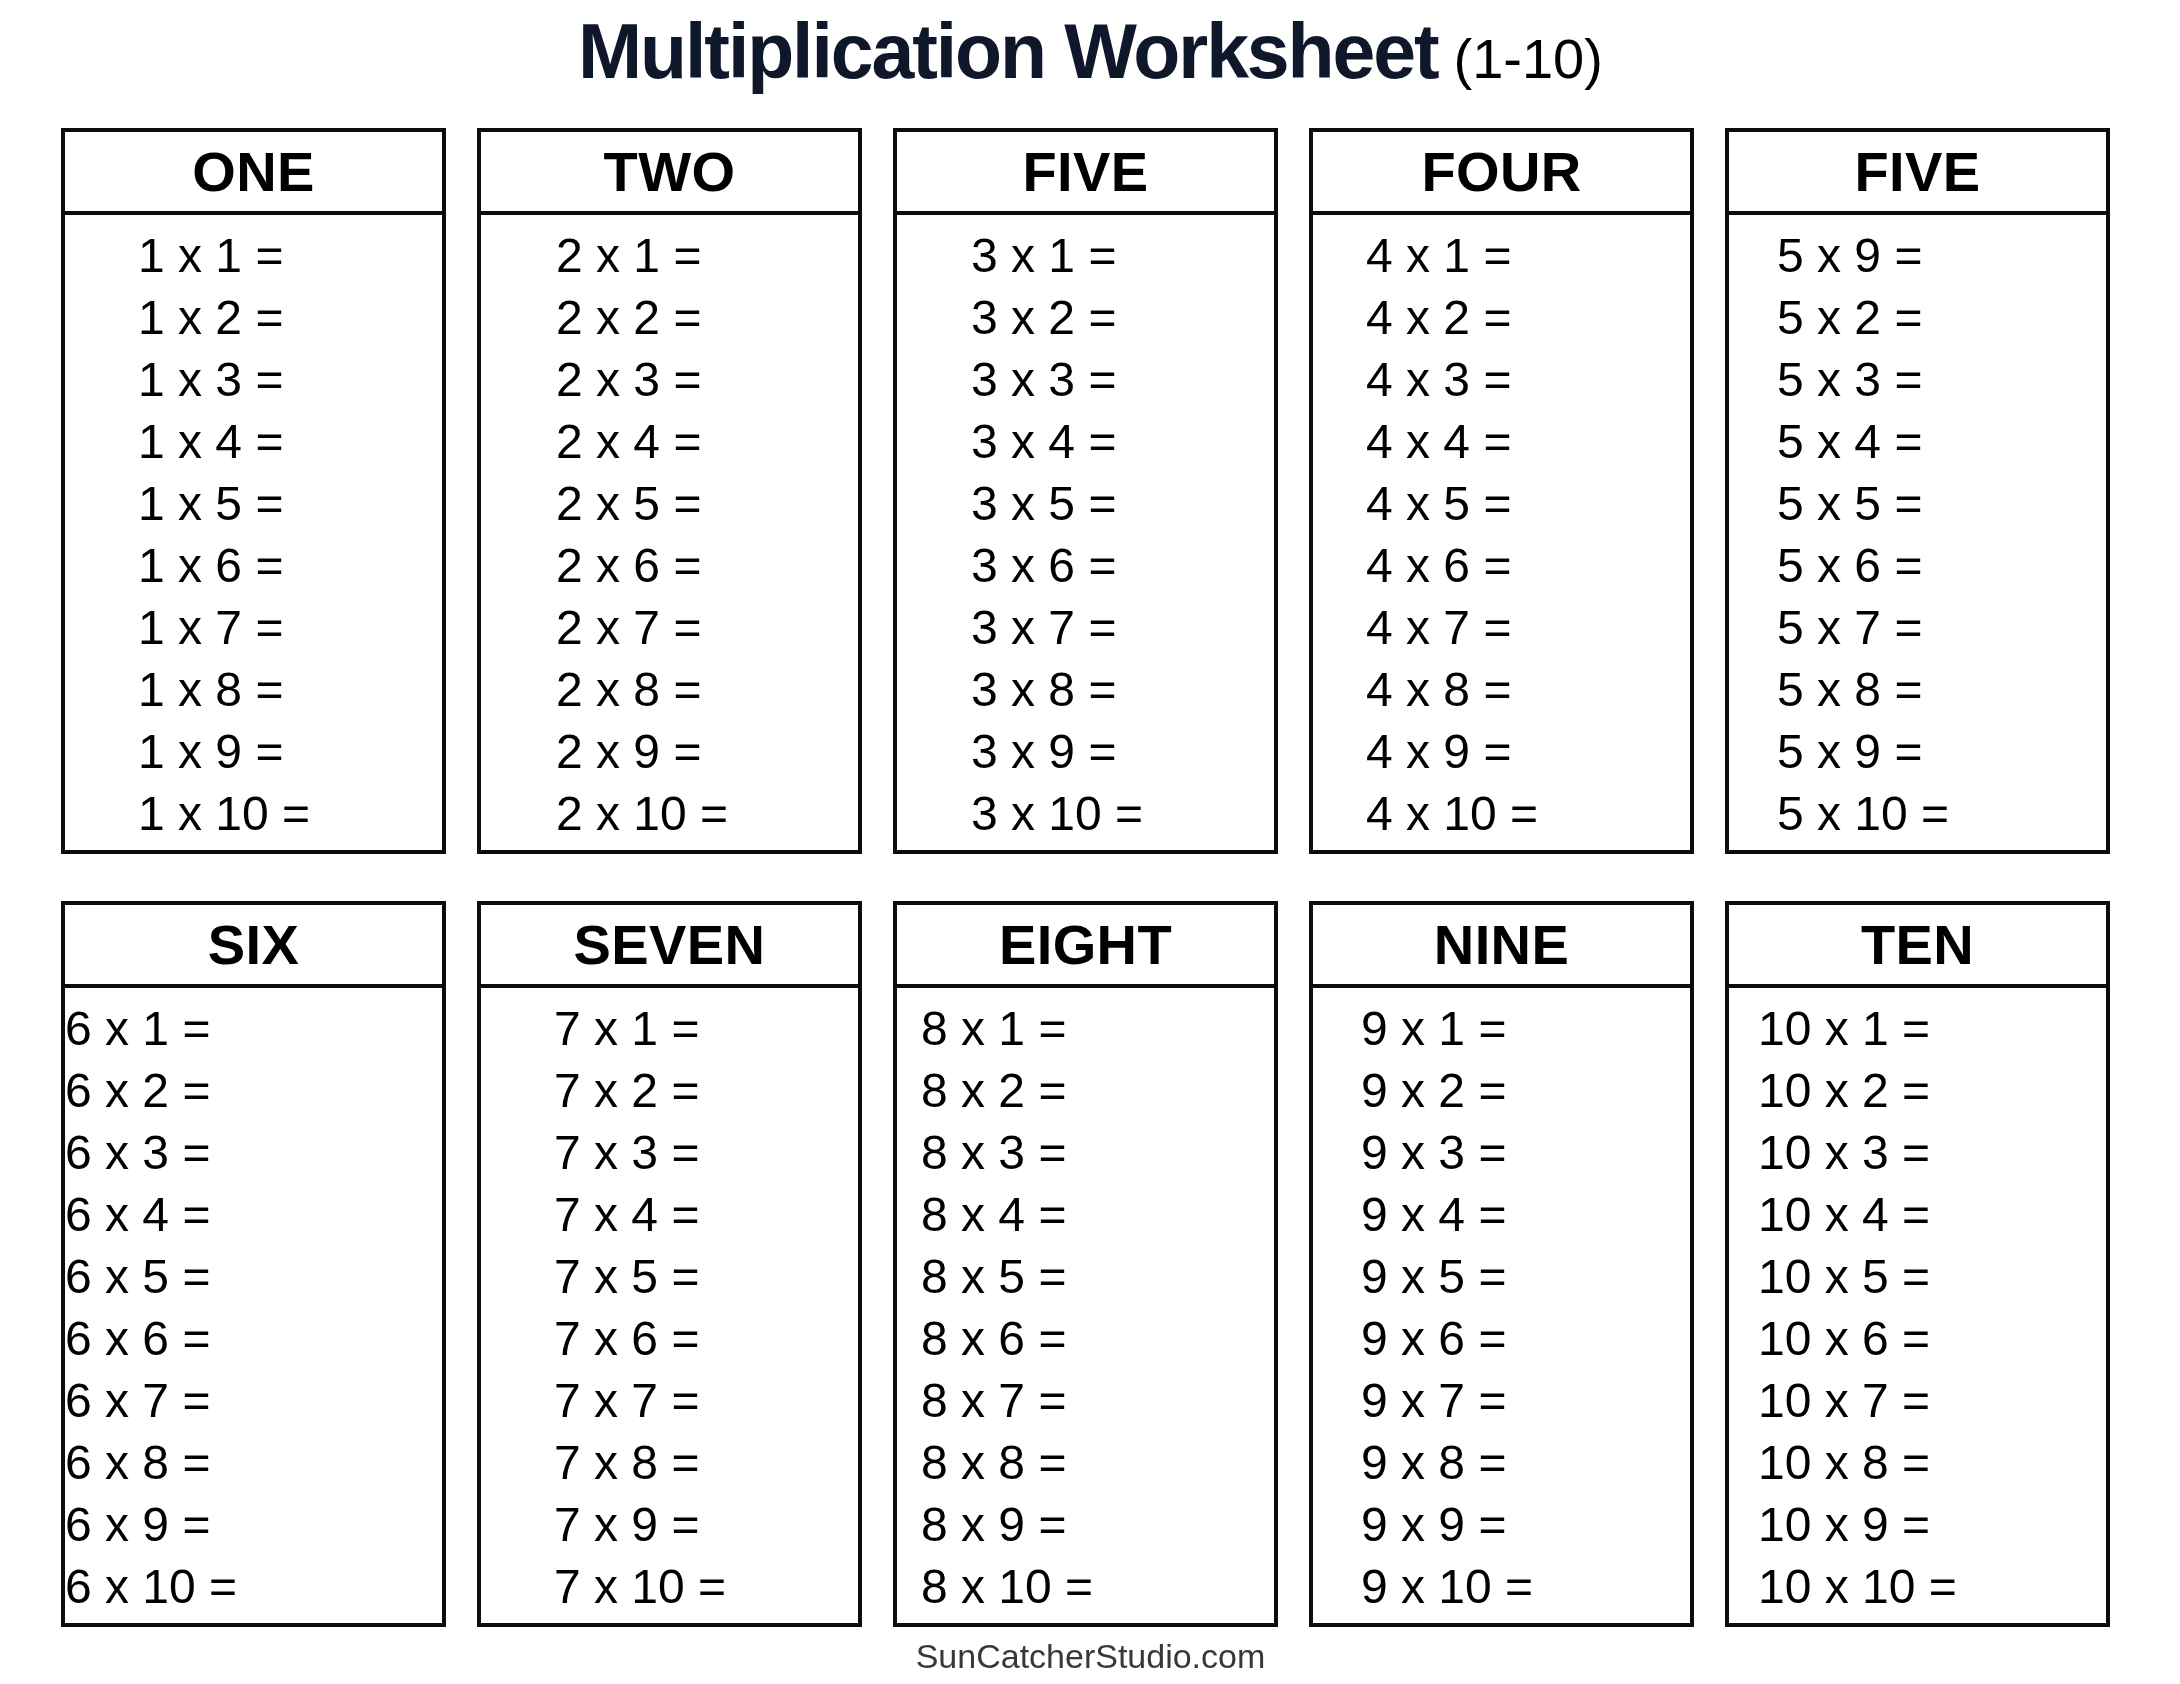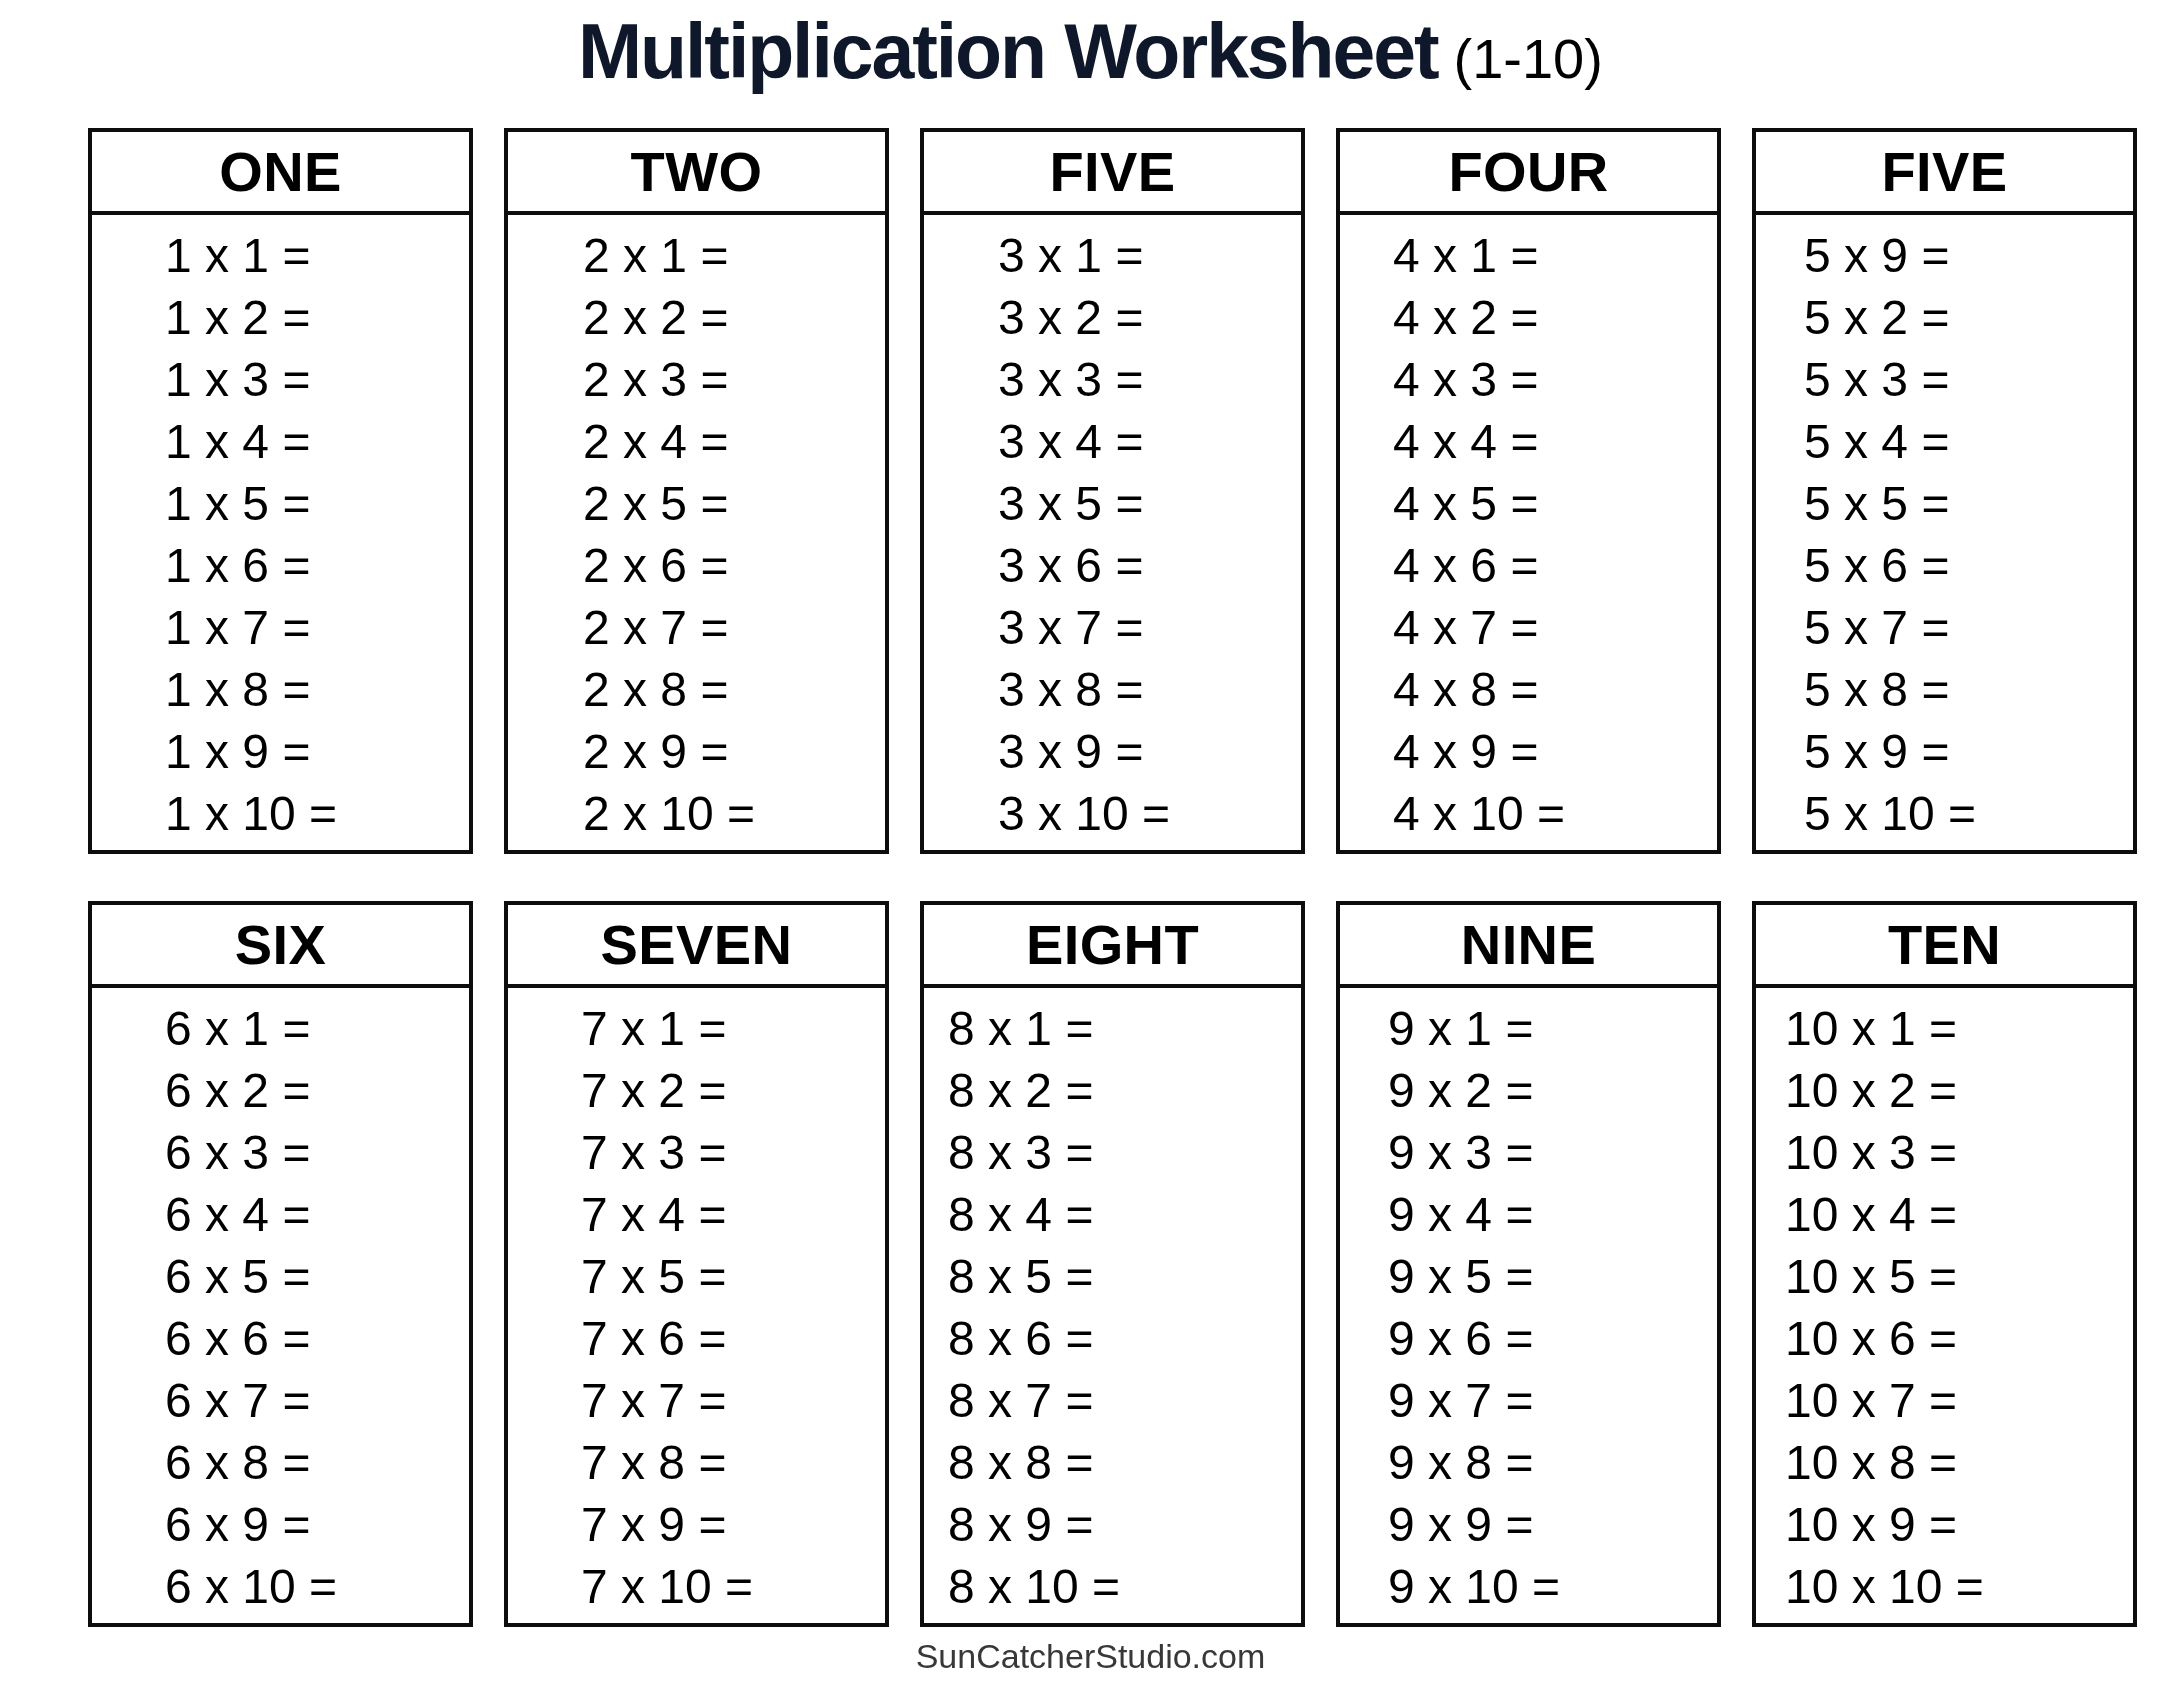--- a/index.html
+++ b/index.html
@@ -32,21 +32,21 @@
     color: #0f172a;
   }
   .title-range {
     font-size: 56px;
     font-weight: 400;
     margin-left: 16px;
     color: #000000;
   }
   .grid {
     position: absolute;
-    left: 88px;
+    left: 61px;
     top: 128px;
     display: grid;
     grid-template-columns: repeat(5, 385px);
     column-gap: 31px;
     row-gap: 47px;
   }
   .box {
     box-sizing: border-box;
     width: 385px;
     height: 726px;
@@ -72,21 +72,21 @@
     line-height: 62px;
     font-size: 48px;
     white-space: pre;
   }
   
   .grid .box:nth-child(1)  .rows { padding-left: 73px; }
   .grid .box:nth-child(2)  .rows { padding-left: 75px; }
   .grid .box:nth-child(3)  .rows { padding-left: 74px; }
   .grid .box:nth-child(4)  .rows { padding-left: 53px; }
   .grid .box:nth-child(5)  .rows { padding-left: 48px; }
-  .grid .box:nth-child(6)  .rows { padding-left: 73px; }
+  .grid .box:nth-child(6)  .rows { }
   .grid .box:nth-child(7)  .rows { padding-left: 73px; }
   .grid .box:nth-child(8)  .rows { padding-left: 24px; }
   .grid .box:nth-child(9)  .rows { padding-left: 48px; }
   .grid .box:nth-child(10) .rows { padding-left: 29px; }
   .footer {
     position: absolute;
     top: 1637px;
     left: 0;
     width: 100%;
     text-align: center;

